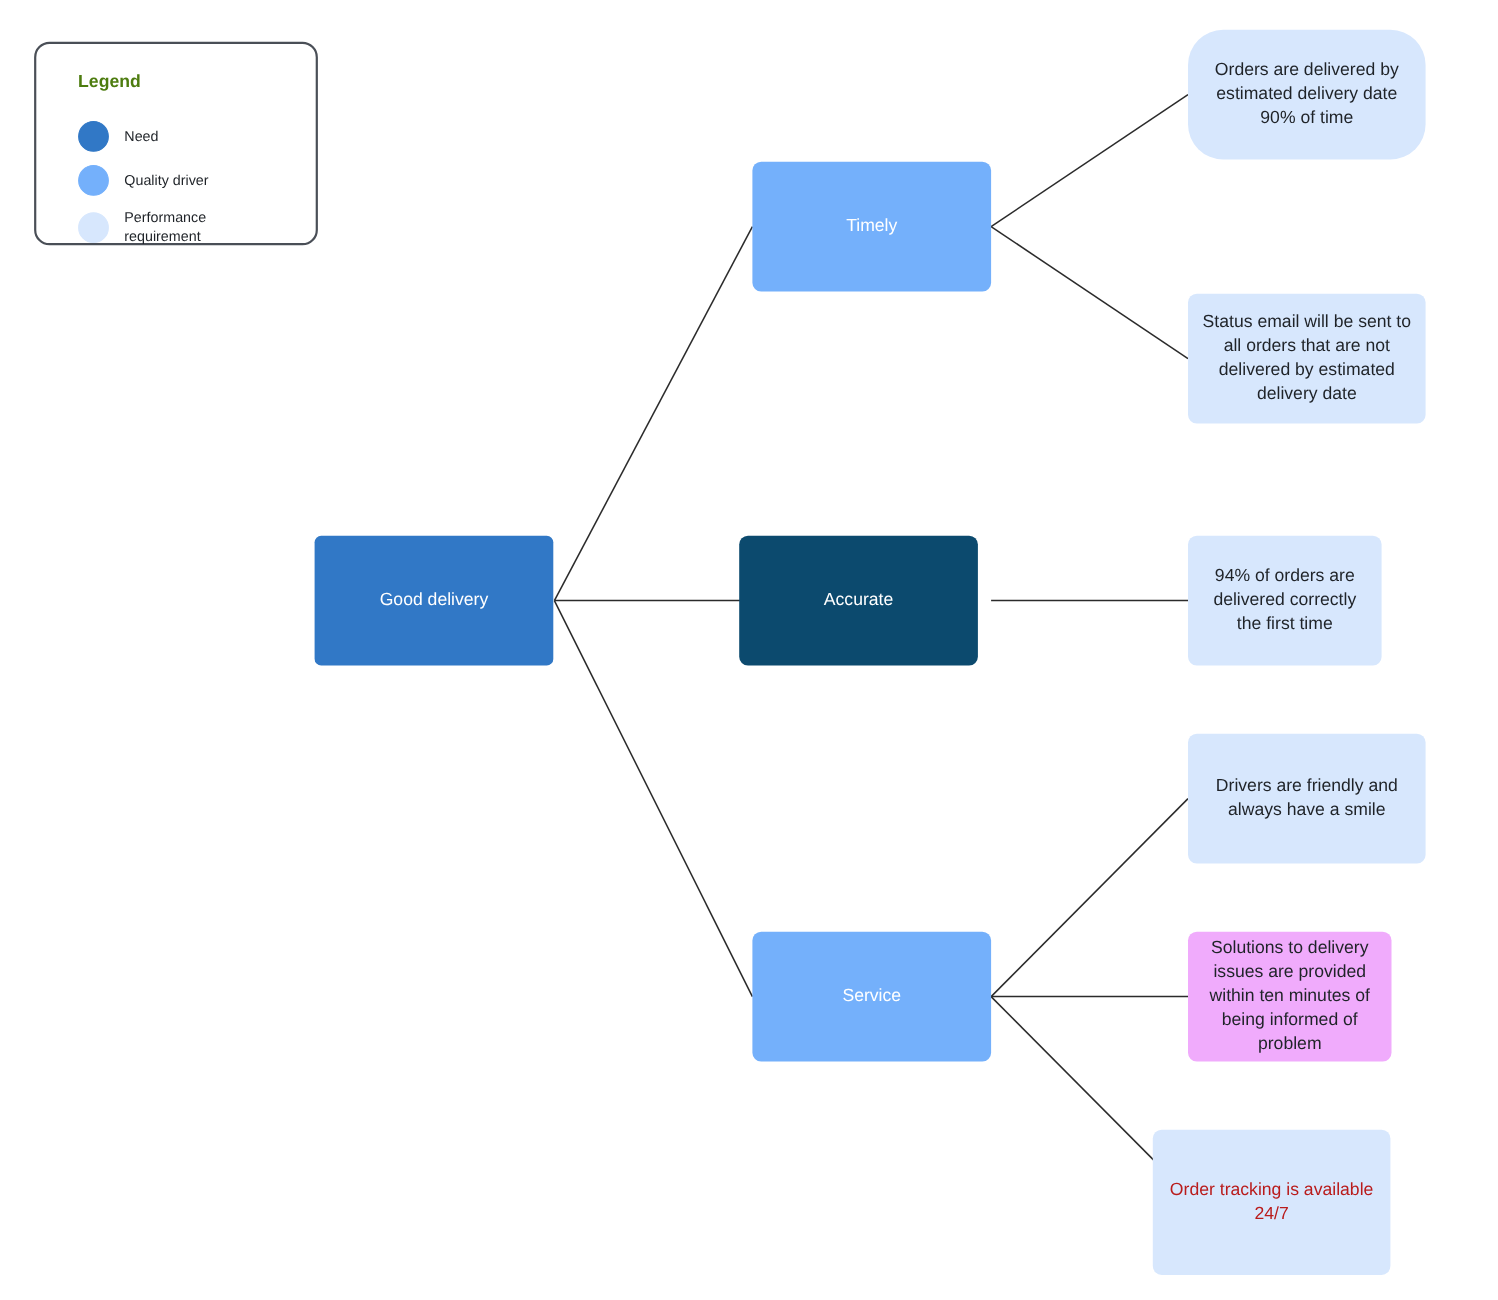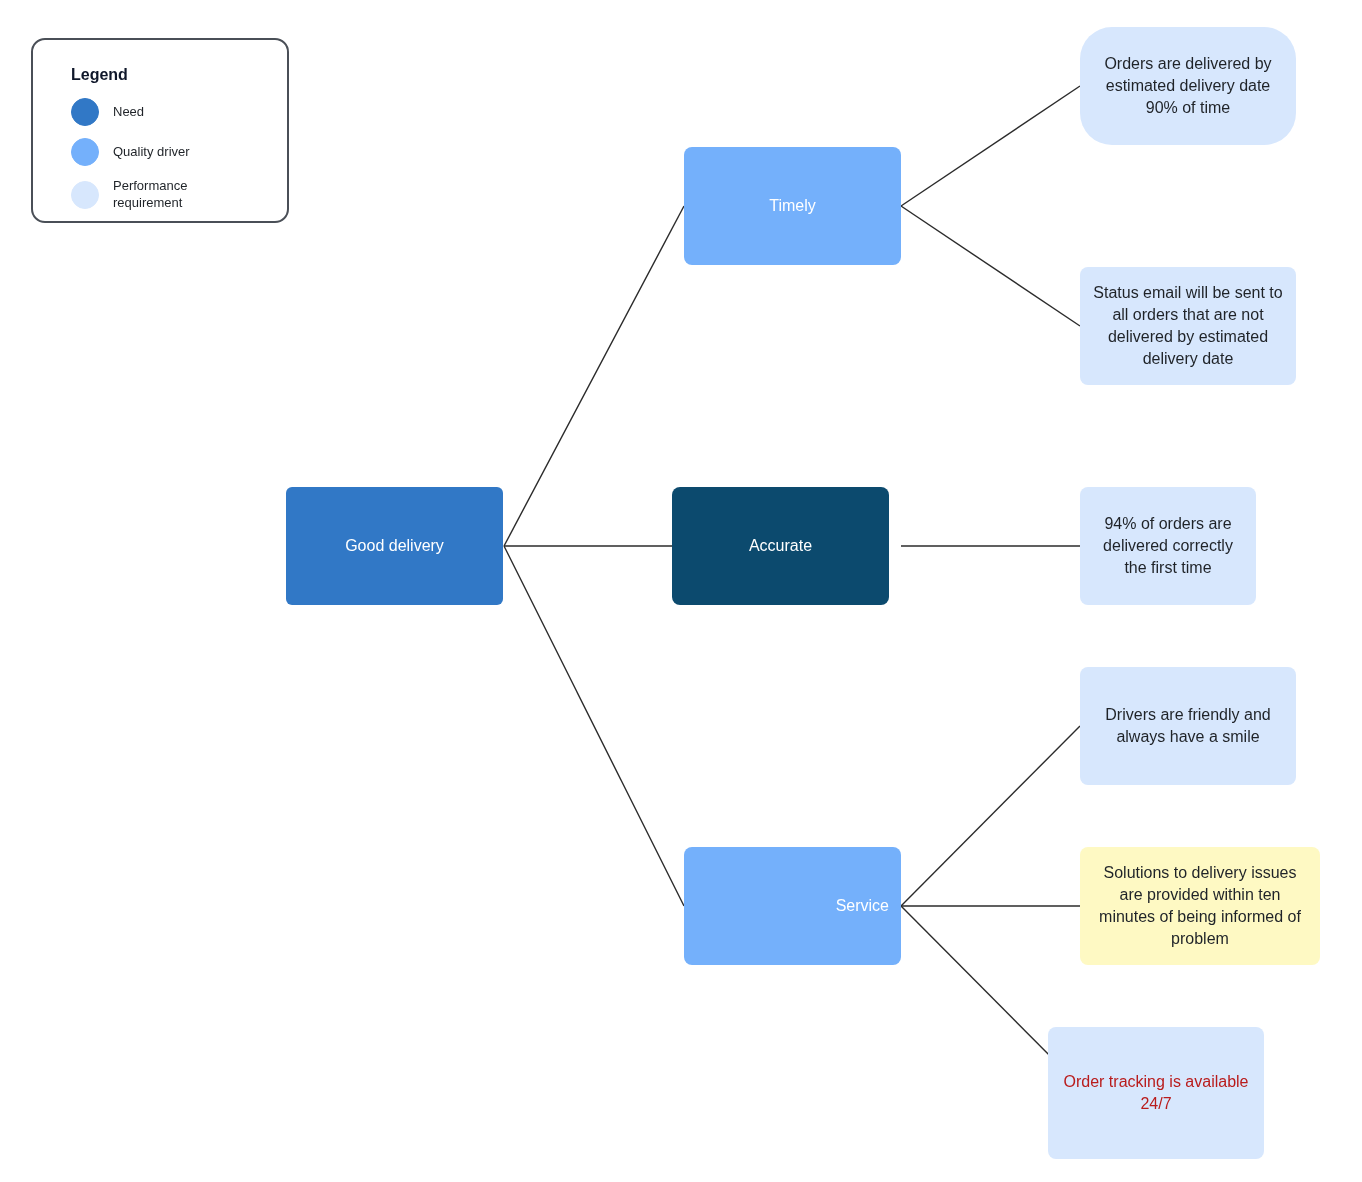--- a/index.html
+++ b/index.html
@@ -70,22 +70,22 @@
     height: 185px;
     box-sizing: border-box;
     border: 2px solid #4a4f57;
     border-radius: 14px;
     background: #ffffff;
     padding: 26px 0 0 38px;
   }
   #legend .legend-title {
     font-size: 16px;
     font-weight: bold;
-    color: #0f172a;
-    margin: 0 0 14px 0;
+    color: #4d7c0f;
+    margin: 0 0 26px 0;
   }
   .legend-row {
     display: flex;
     align-items: center;
     margin-bottom: 12px;
   }
   .legend-swatch {
     width: 26px;
     height: 26px;
     border-radius: 50%;
@@ -119,37 +119,37 @@
   <div class="node node-need" id="node-need" style="left: 286px; top: 487px; width: 217px; height: 118px; background: rgb(49, 120, 198); color: rgb(255, 255, 255);">
     <span class="node-label">Good delivery</span>
   </div>
 
   <div class="node node-driver" id="node-timely" style="left: 684px; top: 147px; width: 217px; height: 118px; background: rgb(116, 176, 251); color: rgb(255, 255, 255);">
     <span class="node-label">Timely</span>
   </div>
   <div class="node node-driver" id="node-accurate" style="left: 672px; top: 487px; width: 217px; height: 118px; background: #0c4a6e; color: rgb(255, 255, 255);">
     <span class="node-label">Accurate</span>
   </div>
-  <div class="node node-driver" id="node-service" style="left: 684px; top: 847px; width: 217px; height: 118px; background: rgb(116, 176, 251); color: rgb(255, 255, 255); text-align: right;">
+  <div class="node node-driver" id="node-service" style="left: 684px; top: 847px; width: 217px; height: 118px; background: rgb(116, 176, 251); color: rgb(255, 255, 255);">
     <span class="node-label">Service</span>
   </div>
 
   <div class="node node-perf" id="node-req-timely-1" style="left: 1080px; top: 27px; width: 216px; height: 118px; background: rgb(215, 231, 253); color: rgb(31, 35, 40); border-radius: 32px;">
     <span class="node-label">Orders are delivered by estimated delivery date 90% of time</span>
   </div>
   <div class="node node-perf" id="node-req-timely-2" style="left: 1080px; top: 267px; width: 216px; height: 118px; background: rgb(215, 231, 253); color: rgb(31, 35, 40);">
     <span class="node-label">Status email will be sent to all orders that are not delivered by estimated delivery date</span>
   </div>
   <div class="node node-perf" id="node-req-accurate-1" style="left: 1080px; top: 487px; width: 176px; height: 118px; background: rgb(215, 231, 253); color: rgb(31, 35, 40);">
     <span class="node-label">94% of orders are delivered correctly the first time</span>
   </div>
   <div class="node node-perf" id="node-req-service-1" style="left: 1080px; top: 667px; width: 216px; height: 118px; background: rgb(215, 231, 253); color: rgb(31, 35, 40);">
     <span class="node-label">Drivers are friendly and always have a smile</span>
   </div>
-  <div class="node node-perf" id="node-req-service-2" style="left: 1080px; top: 847px; width: 240px; height: 118px; background: #fef9c3; color: rgb(31, 35, 40);">
+  <div class="node node-perf" id="node-req-service-2" style="left: 1080px; top: 847px; width: 185px; height: 118px; background: #f0abfc; color: rgb(31, 35, 40);">
     <span class="node-label">Solutions to delivery issues are provided within ten minutes of being informed of problem</span>
   </div>
   <div class="node node-perf" id="node-req-service-3" style="left: 1048px; top: 1027px; width: 216px; height: 132px; background: rgb(215, 231, 253); color: #b91c1c;">
     <span class="node-label">Order tracking is available 24/7</span>
   </div>
 
   <div id="legend">
     <div class="legend-title">Legend</div>
 
     <div class="legend-row">

